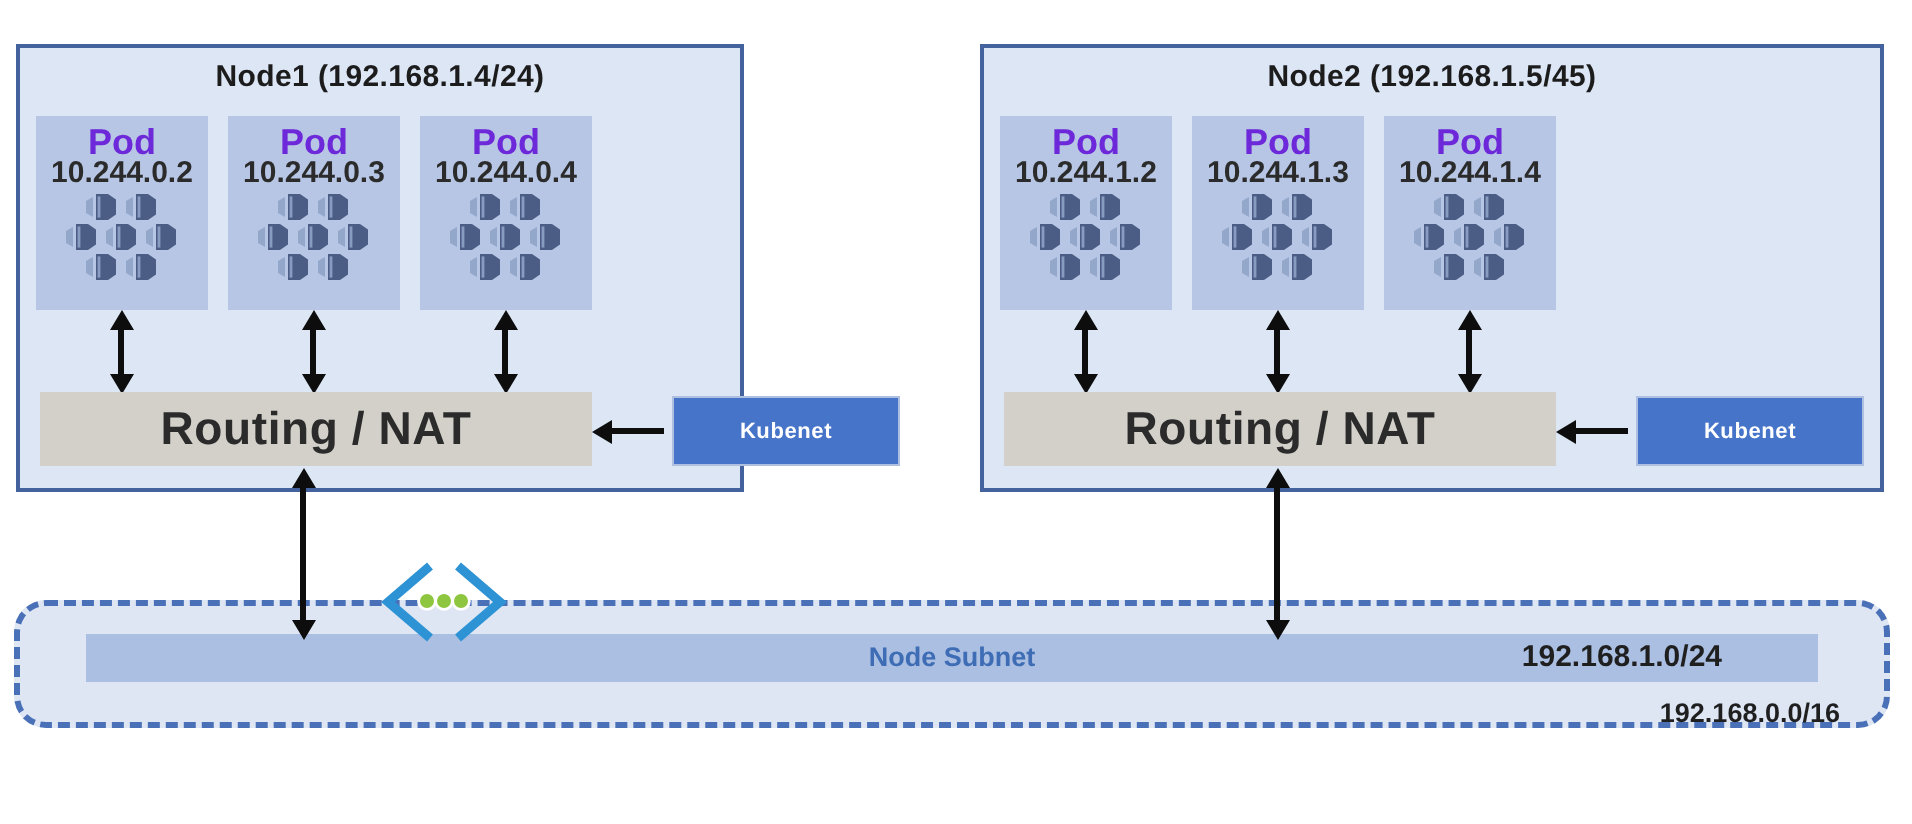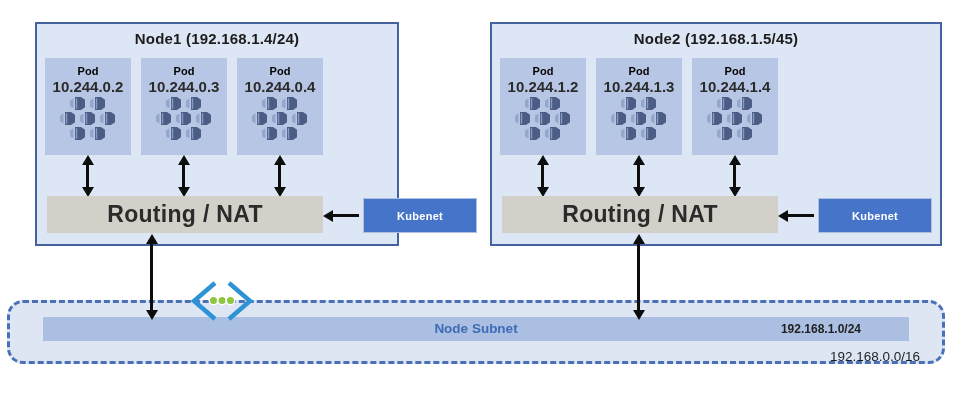--- a/index.html
+++ b/index.html
@@ -8,35 +8,35 @@
   #stage {
     position:relative; width:956px; height:412px; background:#ffffff;
     overflow:hidden;
   }
 
   
   .node-box {
     position:absolute; top:22px; height:224px;
     background:#dce6f5; border:2px solid #44639e;
   }
-  #node1 { left:8px;  width:364px;margin-left:27px; }
+  #node1 { left:8px;  width:364px; }
   #node2 { left:490px; width:452px; }
 
   .node-title {
     position:absolute; top:6px; left:0; right:0; text-align:center;
     font-size:15px; font-weight:bold; color:#1c1c1c; letter-spacing:.2px;
   }
 
   
   .pod-box {
     position:absolute; top:34px; width:86px; height:97px;
     background:#b6c6e4; text-align:center;
   }
   .pod-1 { left:8px; } .pod-2 { left:104px; } .pod-3 { left:200px; }
-  .pod-label { font-size:11px; font-weight:bold; color:#000000; margin-top:5px; line-height:17px; }
+  .pod-label { font-size:18px; font-weight:bold; color:#6d28d9; margin-top:5px; line-height:17px; }
   .pod-ip    { font-size:15px; font-weight:bold; color:#2b2b2b; line-height:13px; }
   .pod-icon  { margin-top:3px; }
 
   
   .routing-bar {
     position:absolute; left:10px; top:172px; width:276px; height:37px;
     background:#d3d0c9; display:flex; align-items:center; justify-content:center;
     font-size:23px; font-weight:600; color:#2b2b2b; letter-spacing:.3px;
   }
 
@@ -79,29 +79,29 @@
   }
   #subnet-band {
     position:absolute; left:33px; top:14px; width:866px; height:24px;
     background:#aabfe2;
   }
   #subnet-label {
     position:absolute; left:0; right:0; top:0; text-align:center;
     font-size:13.5px; font-weight:bold; color:#3e6cb5; line-height:24px;
   }
   #subnet-cidr {
-    position:absolute; right:48px; top:0; font-size:12px; font-weight:600;
+    position:absolute; right:48px; top:0; font-size:15px; font-weight:600;
     color:#1f1f1f; line-height:24px;
   }
   #vnet-label {
     position:absolute; left:36px; top:42px;
     font-size:17.5px; font-weight:bold; color:#2b59b5; letter-spacing:.2px;
   }
   #vnet-cidr {
-    position:absolute; right:22px; top:46px; font-size:13.5px; font-weight:400; color:#1f1f1f;
+    position:absolute; right:22px; top:46px; font-size:13.5px; font-weight:700; color:#1f1f1f;
   }
 
   #vnet-icon { position:absolute; left:189px; top:280px; }
 
   .hidden-defs { position:absolute; width:0; height:0; overflow:hidden; }
 </style>
 </head>
 <body>
 
 <svg class="hidden-defs" aria-hidden="true">

